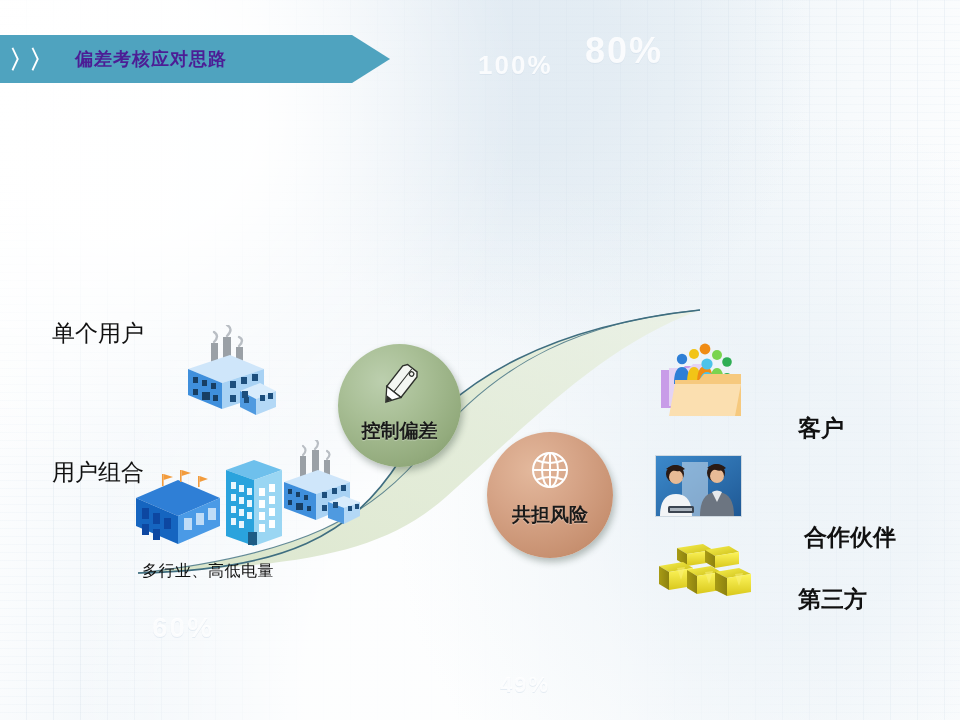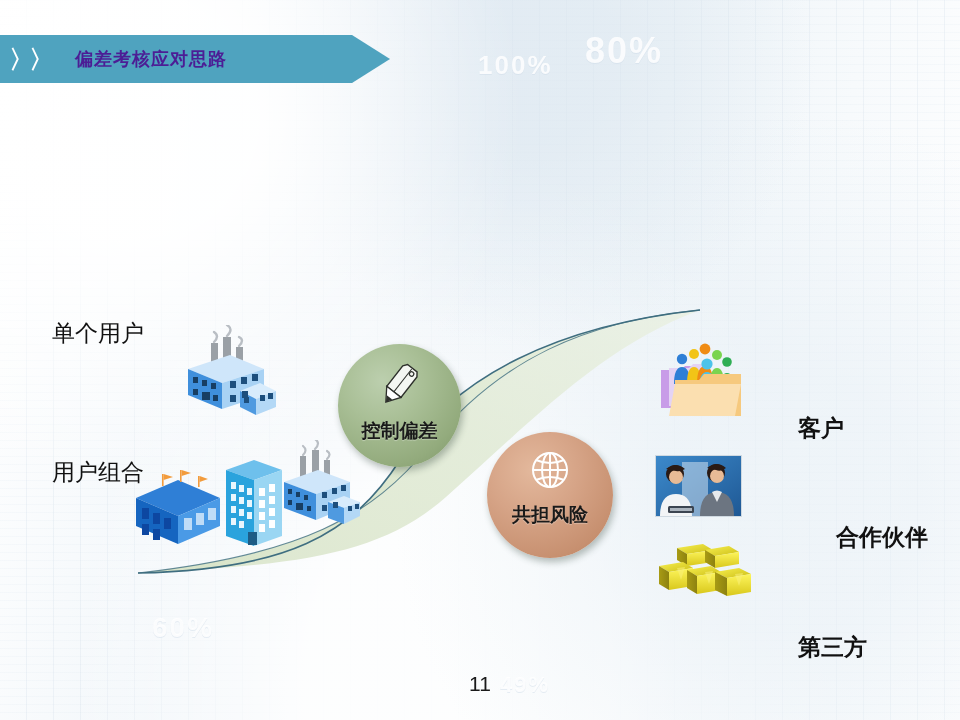--- a/index.html
+++ b/index.html
@@ -92,22 +92,22 @@
   #label-single-user{left:52px;top:318px;}
   #label-user-group{left:52px;top:438px;margin-top:19px;}
 
   
   .right-label{
     position:absolute;font-size:23px;font-weight:bold;color:#111;
     white-space:nowrap;
     margin-top:48px;
   }
   #label-customer{left:798px;top:365px;}
-  #label-partner{left:836px;top:474px;}
-  #label-thirdparty{left:798px;top:584px;}
+  #label-partner{left:804px;top:474px;}
+  #label-thirdparty{left:798px;top:536px;}
 
   
   #caption-industry{
     position:absolute;left:142px;top:561px;
     font-size:16px;color:#111;white-space:nowrap;letter-spacing:.5px;
   }
 
   
   .node-circle{
     position:absolute;border-radius:50%;
@@ -327,20 +327,21 @@
           <rect x="204" y="48" width="5" height="6"></rect>
           <rect x="213" y="45" width="5" height="6"></rect>
         <rect x="194" y="65" width="5" height="6"></rect>
           <rect x="205" y="62" width="5" height="6"></rect>
         <rect x="220" y="66" width="4" height="5"></rect>
           <rect x="227" y="64" width="4" height="5"></rect>
       </g>
     </svg>
   </div>
 
+  <div id="caption-industry">多行业、高低电量</div>
 
   <div class="node-circle" id="circle-control">
     <span class="node-icon">
       <svg width="52" height="52" viewBox="0 0 52 52">
         <g transform="rotate(38 26 26)">
           <polygon points="20,6 32,6 35,10 35,36 17,36 17,10" fill="#f4f6f2" stroke="#2d2f2b" stroke-width="1.4"></polygon>
           <line x1="26" y1="7" x2="26" y2="36" stroke="#2d2f2b" stroke-width="1"></line>
           <polygon points="17,36 35,36 26,49" fill="#ffffff" stroke="#2d2f2b" stroke-width="1.3"></polygon>
           <polygon points="22.5,43 29.5,43 26,49" fill="#2d2f2b"></polygon>
           <circle cx="29" cy="11" r="2.2" fill="none" stroke="#2d2f2b" stroke-width="1.2"></circle>
@@ -467,15 +468,14 @@
         <polygon points="72,38 96,34 96,52 72,56" fill="url(#goldFace)"></polygon>
         <polygon points="80,34 88,33 84,46" fill="#f9f17a" opacity=".55"></polygon>
       </g>
     </svg>
   </div>
 
   <div class="right-label" id="label-customer">客户</div>
   <div class="right-label" id="label-partner">合作伙伴</div>
   <div class="right-label" id="label-thirdparty">第三方</div>
 
-  <div id="page-number">11</div>
 
 </div>
 
 </body></html>

